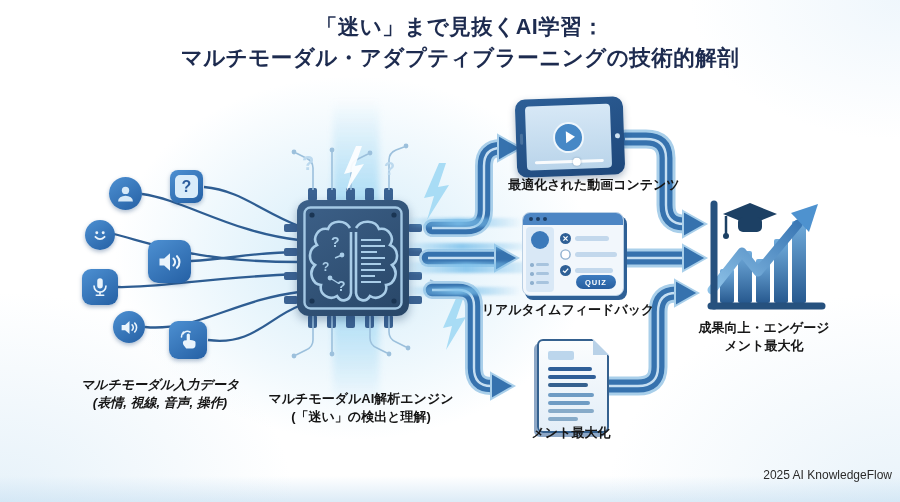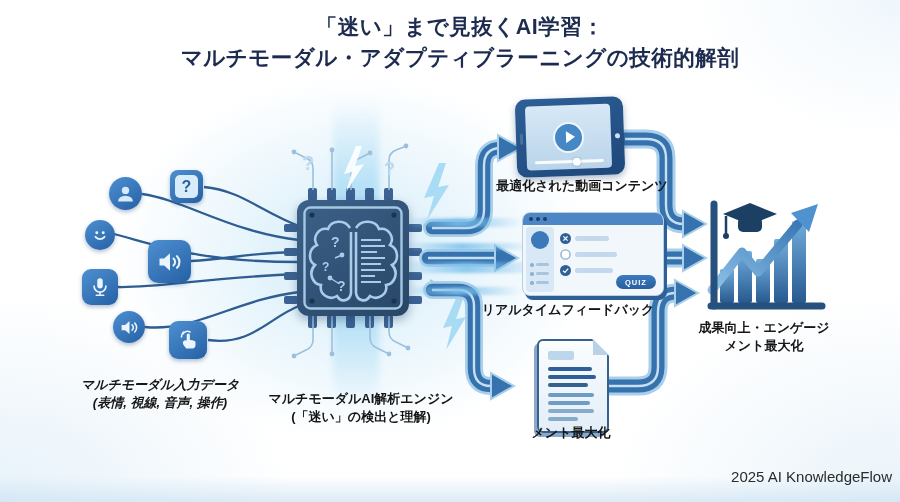--- a/index.html
+++ b/index.html
@@ -33,42 +33,42 @@
   .tablet .screen{position:absolute;left:10px;top:7px;right:13px;bottom:7px;border-radius:4px;
     background:linear-gradient(180deg,#d7e8f6,#b9d4ea);display:flex;align-items:center;justify-content:center;}
   .tablet .cam{position:absolute;right:4px;top:50%;width:5px;height:5px;margin-top:-2.5px;border-radius:50%;background:#cfe3f3;}
   .tablet .slot{position:absolute;left:3.5px;top:50%;width:3px;height:11px;margin-top:-5.5px;border-radius:2px;background:#49729f;}
   .play{width:27px;height:27px;border-radius:50%;background:#4688c6;border:2px solid #eef6fc;
     display:flex;align-items:center;justify-content:center;}
   .play i{display:block;width:0;height:0;border-left:9px solid #fff;border-top:6px solid transparent;border-bottom:6px solid transparent;margin-left:3px;}
   .prog{position:absolute;left:8px;right:8px;bottom:6px;height:3px;border-radius:2px;background:rgba(255,255,255,.9);}
   .prog i{position:absolute;left:55%;top:-2.5px;width:8px;height:8px;border-radius:50%;background:#fff;box-shadow:0 0 2px rgba(40,80,120,.5);}
   .quizwin{position:absolute;left:522px;top:212px;width:100px;height:82px;border-radius:8px;background:#f2f7fc;
-    border:1px solid #b9cfe4;box-shadow:3px 4px 0 #2e6096;padding-left:40px;}
+    border:1px solid #b9cfe4;box-shadow:3px 4px 0 #2e6096;}
   .quizwin .bar{position:absolute;left:0;top:0;right:0;height:12px;border-radius:7px 7px 0 0;background:#4d86c4;}
   .quizwin .dot{position:absolute;top:4px;width:4px;height:4px;border-radius:50%;background:#1d3f66;}
   .quizwin .side{position:absolute;left:3px;top:14px;width:28px;bottom:3px;border-radius:4px;background:#d9e8f6;}
   .qmark{position:absolute;left:5px;top:4px;width:18px;height:18px;border-radius:50%;background:#3b79ba;
     color:#fff;font-size:12px;font-weight:bold;display:flex;align-items:center;justify-content:center;}
   .bul{position:absolute;left:4px;height:3px;border-radius:2px;background:#a8c4de;}
   .bdot{position:absolute;left:4px;width:3.5px;height:3.5px;border-radius:50%;background:#8fb0cf;}
   .pill{position:absolute;height:5px;border-radius:3px;background:#c3d8ec;}
   .rowic{position:absolute;width:11px;height:11px;border-radius:50%;}
   .quizbtn{position:absolute;right:7px;bottom:6px;width:40px;height:14px;border-radius:8px;
     background:linear-gradient(180deg,#3d7cc0,#285e9f);color:#fff;font-size:7.5px;font-weight:bold;
     letter-spacing:1px;display:flex;align-items:center;justify-content:center;}
   .doc{position:absolute;left:537px;top:339px;width:68px;height:90px;border-radius:6px;
     background:linear-gradient(180deg,#fbfdfe,#e3eef8);border:2px solid #35618f;
     box-shadow:-3px 4px 0 rgba(47,95,152,.55);}
   .doc .fold1{position:absolute;right:-2px;top:-2px;width:0;height:0;
     border-top:17px solid #ffffff;border-left:17px solid transparent;}
   .doc .fold2{position:absolute;right:-2px;top:-2px;width:0;height:0;
     border-bottom:16px solid #b9d2e8;border-right:16px solid transparent;}
   .dline{position:absolute;left:9px;border-radius:2px;}
-  .footer{position:absolute;top:468px;right:8px;font-size:15px;color:#2b2b2b;font-weight:500;}
+  .footer{position:absolute;top:468px;right:8px;font-size:12px;color:#2b2b2b;font-weight:500;}
   svg{overflow:visible;}
 </style>
 </head>
 <body>
 
 <div class="canvas">
   <div class="bg-tint"></div>
 
   <div class="beam" style="left:333px;top:100px;width:46px;height:105px;background:linear-gradient(to top, rgba(120,200,240,.5), rgba(120,200,240,0));"></div>
   <div class="beam" style="left:333px;top:312px;width:46px;height:95px;background:linear-gradient(to bottom, rgba(120,200,240,.45), rgba(120,200,240,0));"></div>
@@ -361,21 +361,21 @@
   </div>
 
   <div class="lbl" style="left:55px;top:376px;width:210px;font-style:italic;">
     <span>マルチモーダル入力データ</span>
     <span>(表情, 視線, 音声, 操作)</span>
   </div>
   <div class="lbl" style="left:255px;top:390px;width:212px;">
     <span>マルチモーダルAI解析エンジン</span>
     <span>(「迷い」の検出と理解)</span>
   </div>
-  <div class="lbl" style="left:488px;top:177px;width:188px;">
+  <div class="lbl" style="left:500px;top:177px;width:188px;font-family:Liberation Mono, monospace;">
     <span>最適化された動画コンテンツ</span>
   </div>
   <div class="lbl" style="left:470px;top:301px;width:196px;">
     <span>リアルタイムフィードバック</span>
   </div>
   <div class="lbl" style="left:505px;top:424px;width:132px;">
     <span>メント最大化</span>
   </div>
   <div class="lbl" style="left:688px;top:319px;width:152px;">
     <span>成果向上・エンゲージ</span>

